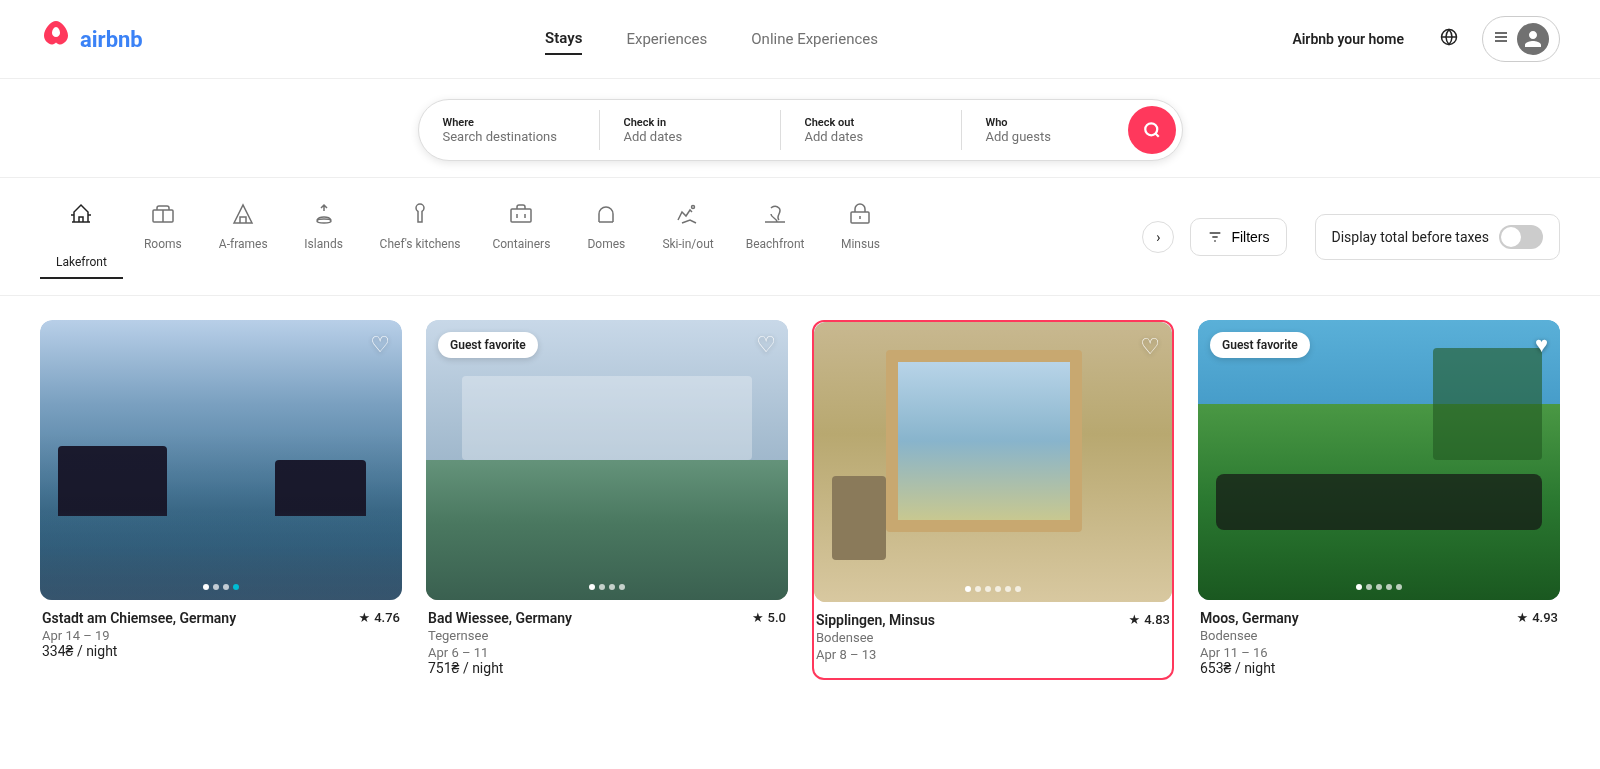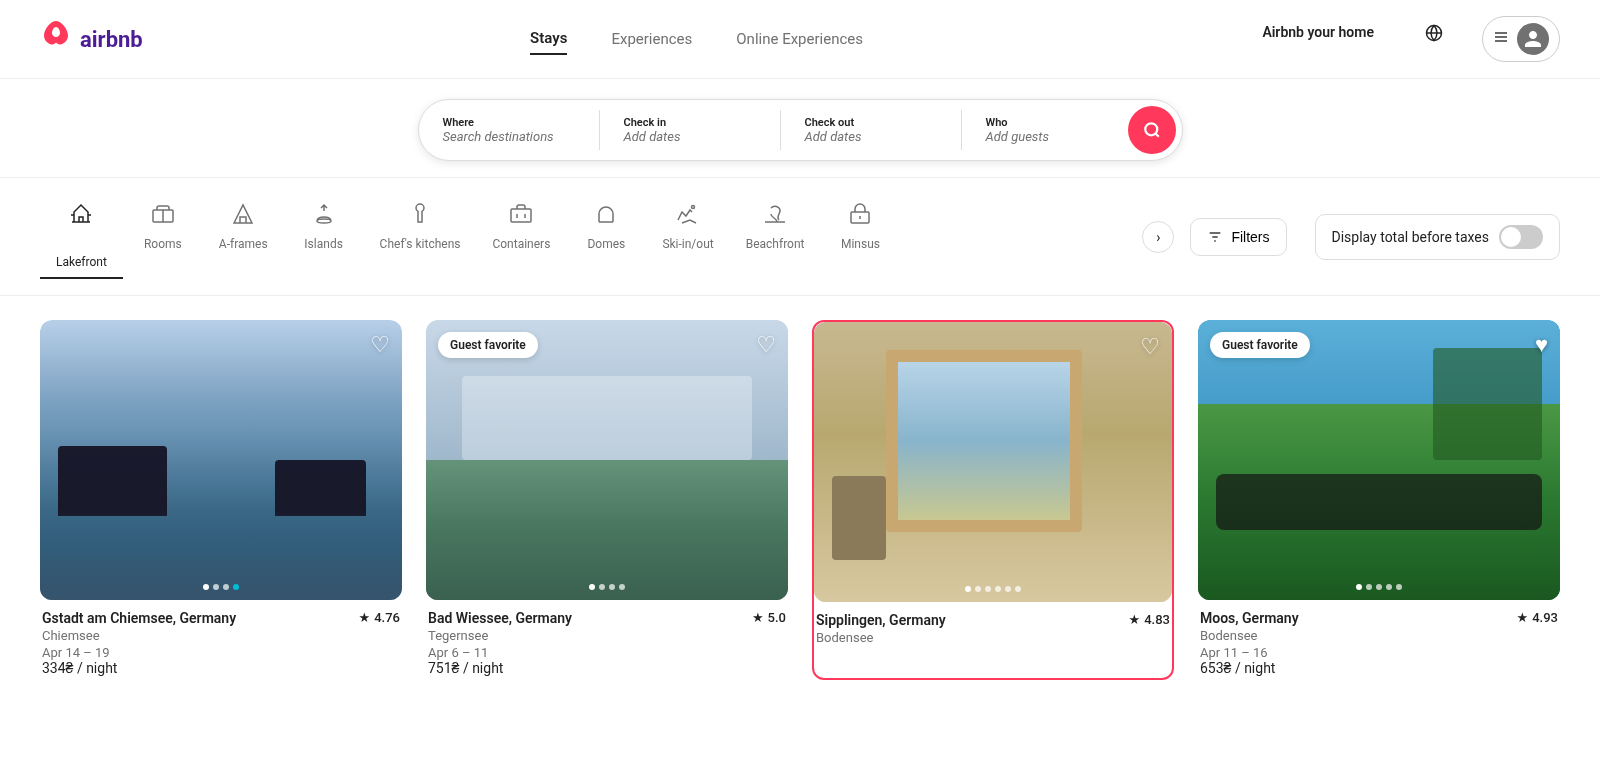--- a/index.html
+++ b/index.html
@@ -17,21 +17,21 @@
       background: #fff;
       z-index: 100;
     }
     .logo {
       display: flex;
       align-items: center;
       gap: 8px;
       cursor: pointer;
     }
     .logo-icon { color: #FF385C; font-size: 32px; }
-    .logo-text { color: #4c1d95; font-weight: 700; font-size: 22px; }
+    .logo-text { color: #3b82f6; font-weight: 700; font-size: 22px; }
 
     .nav-center {
       display: flex;
       gap: 44px;
       align-items: center;
     }
     .nav-link {
       font-size: 15px;
       color: #717171;
       cursor: pointer;
@@ -39,21 +39,22 @@
       padding: 6px 0;
     }
     .nav-link.active {
       color: #222;
       font-weight: 600;
       border-bottom: 2px solid #222;
     }
 
     .nav-right {
       display: flex;
-      gap: 31px;
+      align-items: center;
+      gap: 16px;
     }
     .airbnb-home-btn {
       font-size: 14px;
       font-weight: 600;
       color: #222;
       cursor: pointer;
       padding: 8px 12px;
       border-radius: 20px;
     }
     .globe-icon, .menu-icon {
@@ -103,21 +104,21 @@
       background: #fff;
     }
     .search-section {
       display: flex;
       flex-direction: column;
       padding: 12px 24px;
       cursor: pointer;
       min-width: 180px;
     }
     .search-label { font-size: 11px; font-weight: 600; color: #222; }
-    .search-value { font-size: 13px; color: #717171; font-style: italic; }
+    .search-value { font-size: 13px; color: #717171; }
     .search-divider { width: 1px; height: 40px; background: #ddd; }
     .search-btn {
       margin: 6px;
       background: #FF385C;
       border: none;
       border-radius: 50%;
       width: 48px;
       height: 48px;
       display: flex;
       align-items: center;
@@ -594,21 +595,20 @@
       </div>
     </div>
     <div class="listing-info">
       <div class="listing-title-row">
         <span class="listing-title">Gstadt am Chiemsee, Germany</span>
         <span class="listing-rating">
           <span class="star-icon">★</span>
           <span>4.76</span>
         </span>
       </div>
-      <div class="listing-sub">Chiemsee</div>
       <div class="listing-dates">Apr 14 – 19</div>
       <div class="listing-price">
         <span>334</span><span>₴</span> <span>/ night</span>
       </div>
     </div>
   </div>
 
   <div class="listing-card">
     <div class="listing-img img-2">
 
@@ -651,27 +651,28 @@
         <div class="dot active"></div>
         <div class="dot"></div>
         <div class="dot"></div>
         <div class="dot"></div>
         <div class="dot"></div>
         <div class="dot"></div>
       </div>
     </div>
     <div class="listing-info">
       <div class="listing-title-row">
-        <span class="listing-title">Sipplingen, Germany</span>
+        <span class="listing-title">Sipplingen, Minsus</span>
         <span class="listing-rating">
           <span class="star-icon">★</span>
           <span>4.83</span>
         </span>
       </div>
       <div class="listing-sub">Bodensee</div>
+      <div class="listing-dates">Apr 8 – 13</div>
     </div>
   </div>
 
   <div class="listing-card">
     <div class="listing-img img-4">
 
       <div style="position:absolute;top:0;left:0;right:0;height:50%;background:linear-gradient(180deg,#5ab0d8 0%,#3a90c0 100%);"></div>
       <div style="position:absolute;top:30%;left:0;right:0;bottom:0;background:linear-gradient(180deg,#4a9844 0%,#2a7830 50%,#1a5820 100%);"></div>
       <div style="position:absolute;bottom:25%;left:5%;right:5%;height:20%;background:rgba(20,20,20,0.7);border-radius:8px;"></div>
       <div style="position:absolute;right:5%;top:10%;width:30%;height:40%;background:rgba(34,88,34,0.6);border-radius:4px;"></div>

